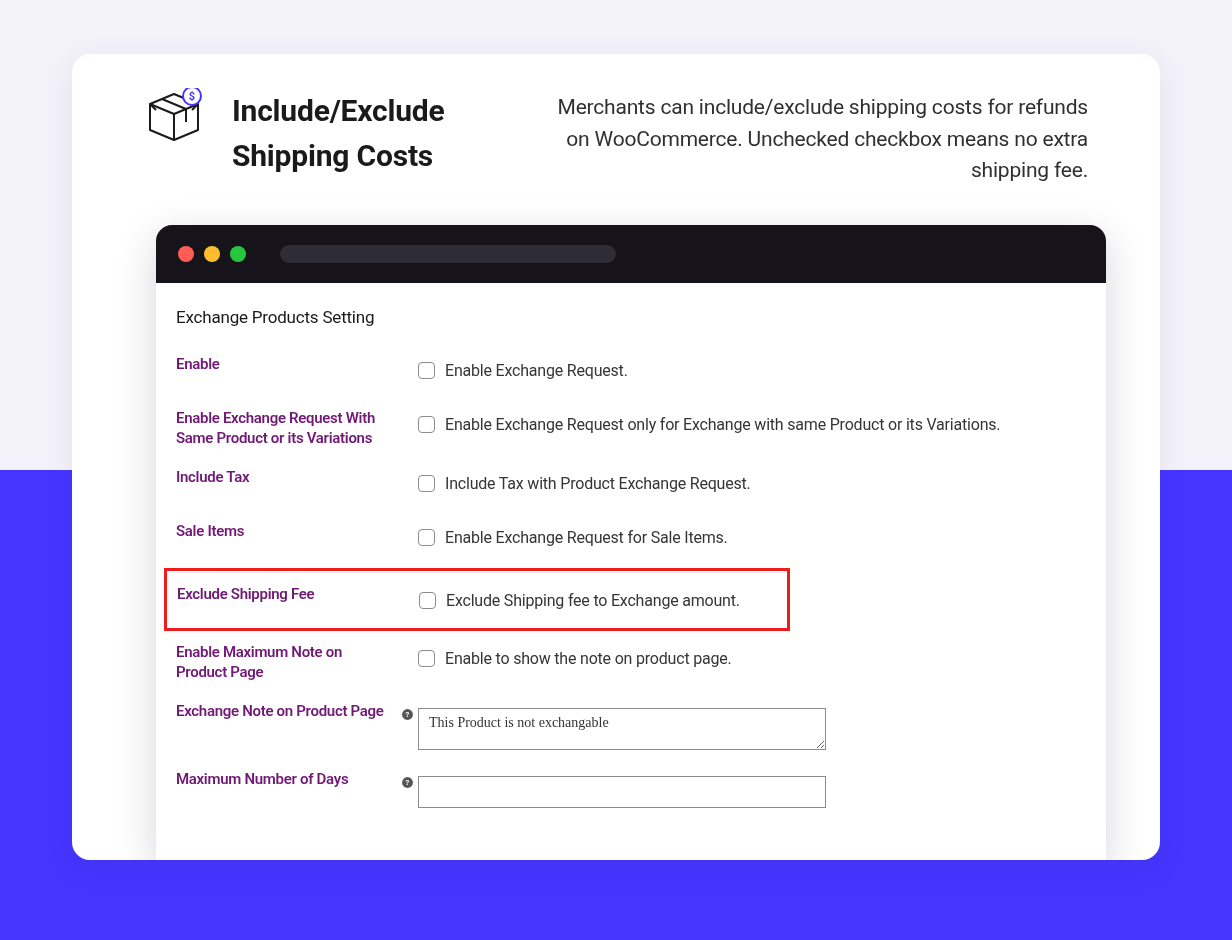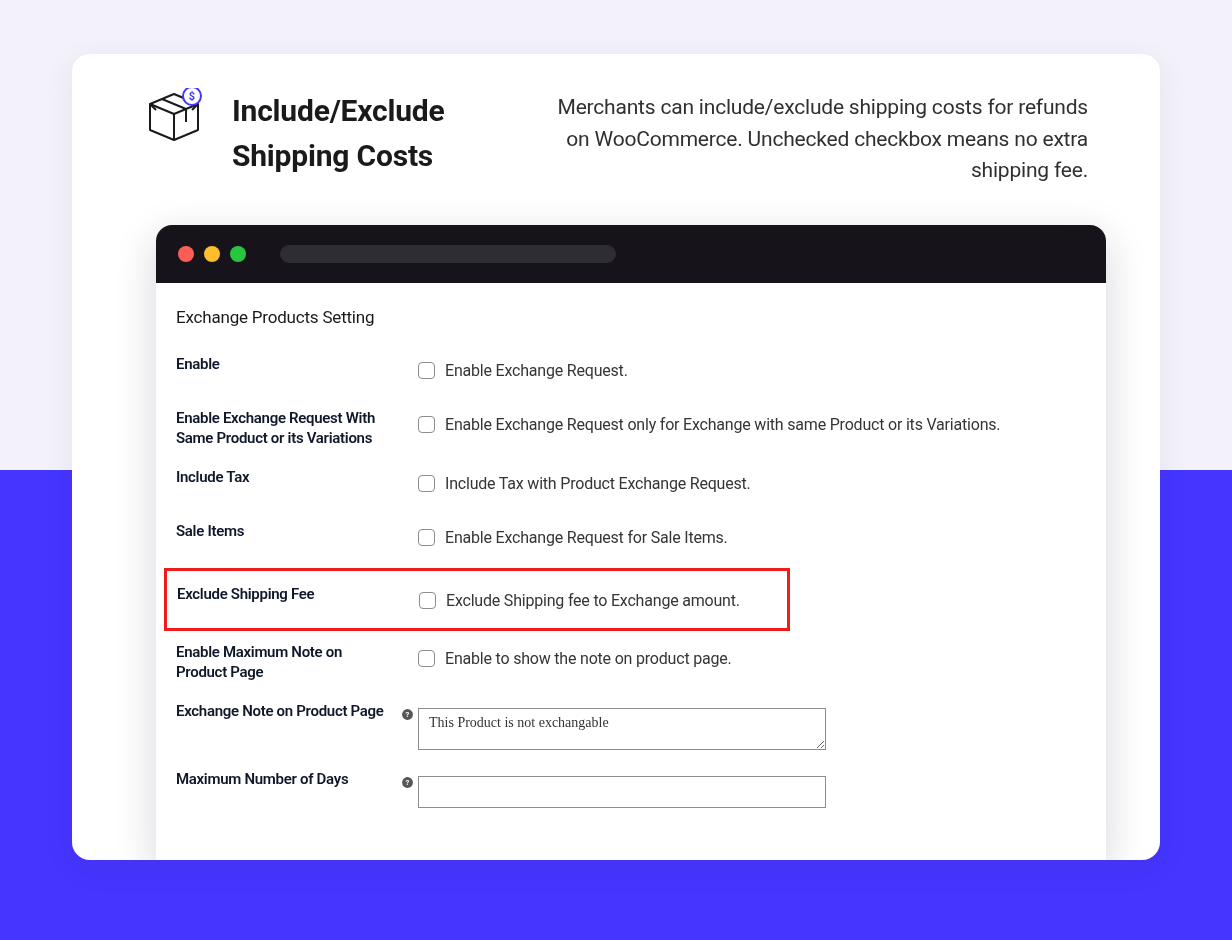--- a/index.html
+++ b/index.html
@@ -118,21 +118,21 @@
     padding: 14px 10px 18px 10px;
     margin-bottom: 6px;
     margin-top: -2px;
   }
   .row.highlight .label { margin-left: 0; }
   .label {
     width: 220px;
     flex: 0 0 220px;
     font-size: 15px;
     font-weight: 600;
-    color: #0f172a;
+    color: #701a75;
     line-height: 1.3;
     letter-spacing: -0.3px;
   }
   .help {
     width: 22px;
     flex: 0 0 22px;
     display: flex;
     align-items: center;
     justify-content: center;
     padding-top: 6px;

